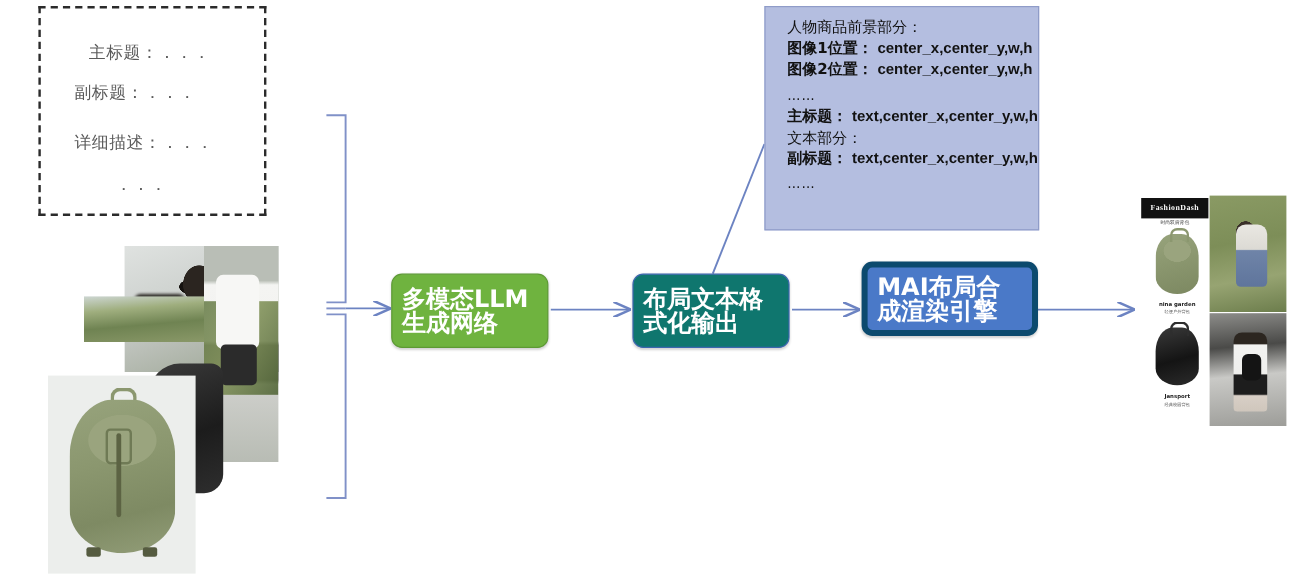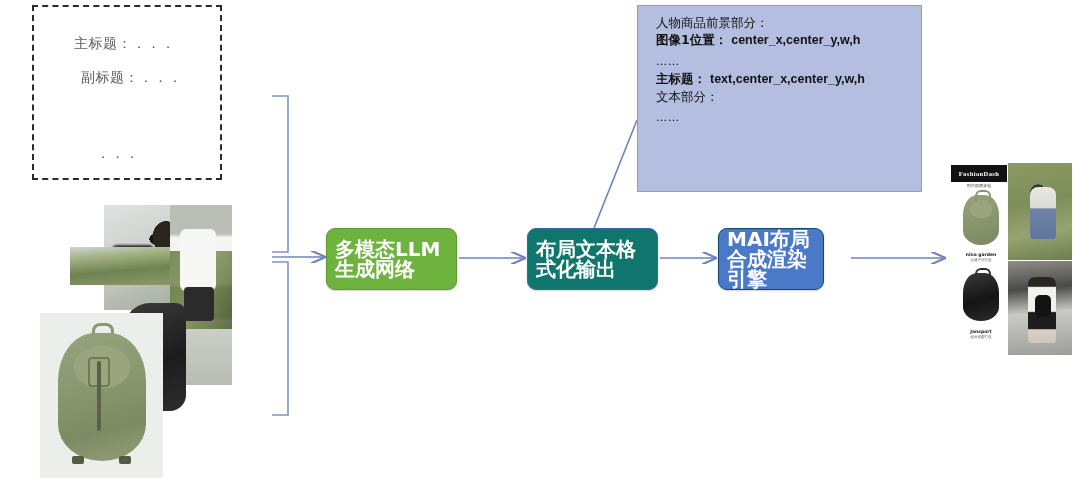--- a/index.html
+++ b/index.html
@@ -21,21 +21,21 @@
   }
   .dashed-line{
     position:absolute;
     color:#5a5a5a;
     font-size:14px;
     font-family:"DejaVu Sans","Liberation Sans",sans-serif;
     white-space:nowrap;
     letter-spacing:0.5px;
   }
   .dl1{left:28px;top:28px;margin-left:12px;}
-  .dl2{left:28px;top:62px;margin-left:19px;}
+  .dl2{left:28px;top:62px;}
   .dl3{left:28px;top:103px;}
   .dl4{left:62px;top:138px;}
 
   
   .collage{position:absolute;left:12px;top:195px;width:250px;height:285px;}
   .photo{position:absolute;overflow:hidden;background:#cfcfcf;}
 
   .ph-person-sun{
     left:92px;top:10px;width:128px;height:105px;
     background:
@@ -106,21 +106,21 @@
   }
   .ph-greenbag .pocket{
     position:absolute;left:48px;top:44px;width:18px;height:26px;
     border:2px solid #6f7a55;border-radius:4px;
   }
   .ph-greenbag .foot-l{position:absolute;left:32px;bottom:14px;width:12px;height:8px;background:#555b40;border-radius:2px;}
   .ph-greenbag .foot-r{position:absolute;right:32px;bottom:14px;width:12px;height:8px;background:#555b40;border-radius:2px;}
 
   
   .anno-box{
-    position:absolute;left:637px;top:5px;width:285px;height:187px;
+    position:absolute;left:637px;top:5px;width:229px;height:187px;
     background:#b4bee0;
     border:1px solid #8f9cc8;
     box-sizing:border-box;
   }
   .anno-inner{padding:8px 0 0 18px;}
   .anno-line{
     font-size:12.5px;
     line-height:17px;
     color:#121212;
     white-space:nowrap;
@@ -150,23 +150,23 @@
     border:1px solid #5d9a34;
     box-shadow:0 1px 2px rgba(0,0,0,.18);
   }
   .proc-blue-1{
     left:527px;top:228px;width:131px;height:62px;
     background:#0f766e;
     border:1px solid #3b66ae;
     box-shadow:0 1px 2px rgba(0,0,0,.18);
   }
   .proc-blue-2{
-    left:718px;top:228px;width:106px;height:62px;
+    left:718px;top:218px;width:147px;height:62px;
     background:#4a79c8;
-    border:1px solid #0c4a6e;
+    border:5px solid #0c4a6e;
     box-shadow:0 1px 2px rgba(0,0,0,.18);
   }
 
   
   .poster{position:absolute;left:947px;top:157px;width:128px;height:202px;background:#ffffff;}
   .poster .banner{
     position:absolute;left:4px;top:8px;width:56px;height:17px;
     background:#111111;
     display:flex;align-items:center;justify-content:center;
   }
@@ -265,20 +265,21 @@
   <path d="M459,258 L524,258" fill="none" stroke="#6c83c2" stroke-width="1.6" marker-end="url(#ah)"></path>
   <path d="M660,258 L715,258" fill="none" stroke="#6c83c2" stroke-width="1.6" marker-end="url(#ah)"></path>
   <path d="M851,258 L944,258" fill="none" stroke="#6c83c2" stroke-width="1.6" marker-end="url(#ah)"></path>
 
   <path d="M637,120 L594,228" fill="none" stroke="#6c83c2" stroke-width="1.6"></path>
 </svg>
 
 <div class="dashed-box">
   <div class="dashed-line dl1">主标题：．．．</div>
   <div class="dashed-line dl2">副标题：．．．</div>
+  <div class="dashed-line dl3">详细描述：．．．</div>
   <div class="dashed-line dl4">．．．</div>
 </div>
 
 <div class="collage">
   <div class="photo ph-person-sun">
       <div class="orange"></div>
     </div>
   <div class="photo ph-grass"></div>
   <div class="photo ph-person-walk">
     <div class="grassband"></div>
@@ -297,30 +298,38 @@
 </div>
 
 <div class="anno-box">
   <div class="anno-inner">
     <div class="anno-line">人物商品前景部分：</div>
 
     <div class="anno-line">
       <span class="lbl">图像1位置：</span>
       <span class="val">center_x,center_y,w,h</span>
     </div>
+    <div class="anno-line">
+      <span class="lbl">图像2位置：</span>
+      <span class="val">center_x,center_y,w,h</span>
+    </div>
 
     <div class="anno-gap"></div>
     <div class="anno-line dots">……</div>
 
     <div class="anno-line">
       <span class="lbl">主标题：</span>
       <span class="val">text,center_x,center_y,w,h</span>
     </div>
 
     <div class="anno-line">文本部分：</div>
+    <div class="anno-line">
+      <span class="lbl">副标题：</span>
+      <span class="val">text,center_x,center_y,w,h</span>
+    </div>
 
     <div class="anno-gap"></div>
     <div class="anno-line dots">……</div>
   </div>
 </div>
 
 <div class="proc proc-blue-1">
   <span>布局文本格式化输出</span>
 </div>
 <div class="proc proc-green">

